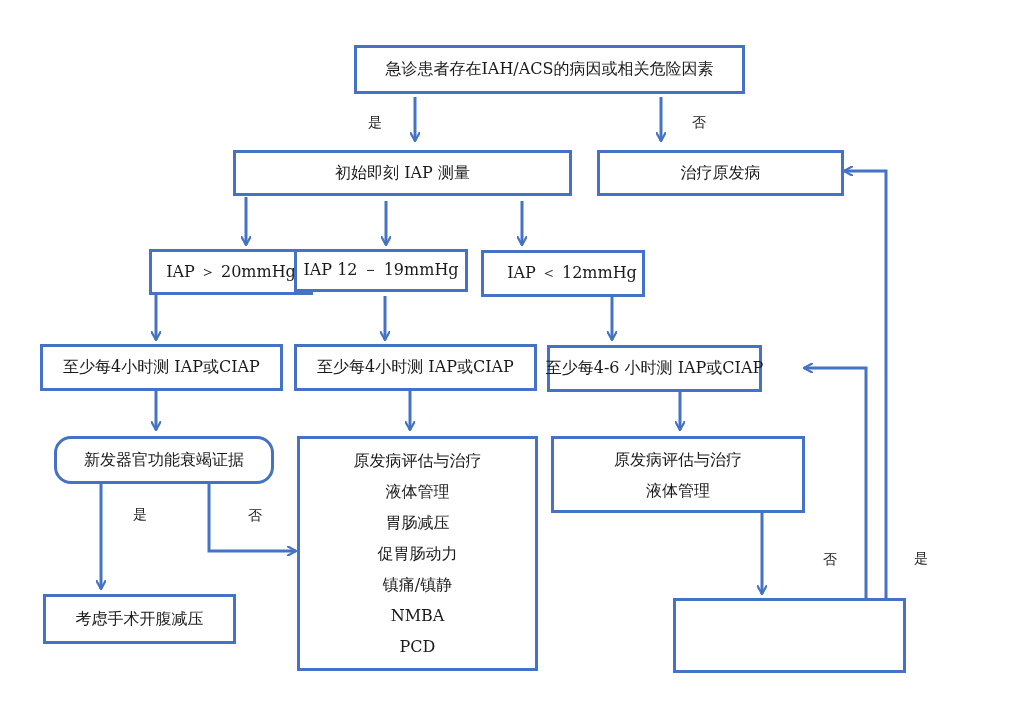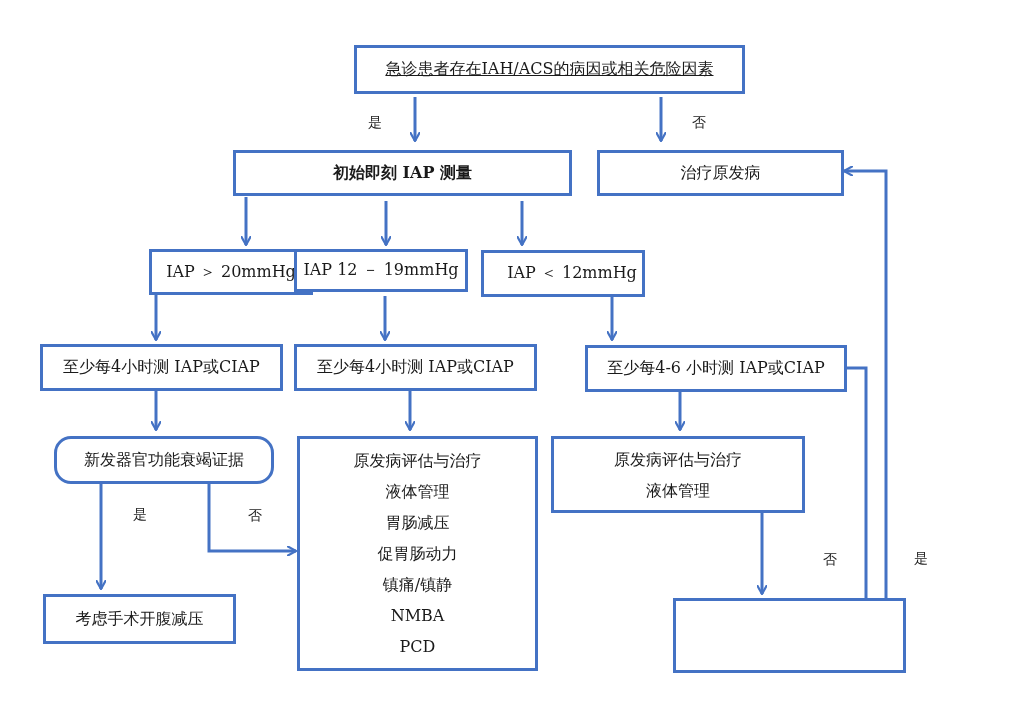--- a/index.html
+++ b/index.html
@@ -70,25 +70,25 @@
     <path d="M410,390 L410,430"></path>
     <path d="M680,390 L680,430"></path>
     <path d="M101,483 L101,589"></path>
     <path d="M209,483 L209,551 L296,551"></path>
     <path d="M762,513 L762,594"></path>
     <path d="M866,599 L866,368 L804,368"></path>
     <path d="M886,599 L886,171 L844,171"></path>
   </g>
 </svg>
 
-<div class="node" style="left:354px;top:45px;width:391px;height:49px;text-decoration:underline;">
+<div class="node" style="left:354px;top:45px;width:391px;height:49px;">
   <span class="line">急诊患者存在IAH/ACS的病因或相关危险因素</span>
 </div>
 
-<div class="node" style="left:233px;top:150px;width:339px;height:46px;font-weight:bold;">
+<div class="node" style="left:233px;top:150px;width:339px;height:46px;">
   <span class="line">初始即刻 IAP 测量</span>
 </div>
 
 <div class="node" style="left:597px;top:150px;width:247px;height:46px;font-family:Liberation Serif, serif;">
   <span class="line">治疗原发病</span>
 </div>
 
 <div class="node" style="left:111px;top:249px;width:164px;height:46px;margin-left:38px;">
   <span class="line">IAP ＞ 20mmHg</span>
 </div>
@@ -102,21 +102,21 @@
 </div>
 
 <div class="node" style="left:40px;top:344px;width:243px;height:47px;">
   <span class="line">至少每4小时测 IAP或CIAP</span>
 </div>
 
 <div class="node" style="left:294px;top:344px;width:243px;height:47px;">
   <span class="line">至少每4小时测 IAP或CIAP</span>
 </div>
 
-<div class="node" style="left:547px;top:345px;width:262px;height:47px;margin-left:38px;">
+<div class="node" style="left:547px;top:345px;width:215px;height:47px;">
   <span class="line">至少每4-6 小时测 IAP或CIAP</span>
 </div>
 
 <div class="node" style="left:54px;top:436px;width:220px;height:48px;border-radius:17px;">
   <span class="line">新发器官功能衰竭证据</span>
 </div>
 
 <div class="node tall" style="left:297px;top:436px;width:241px;height:235px;">
   <span class="line">原发病评估与治疗</span>
   <span class="line">液体管理</span>

